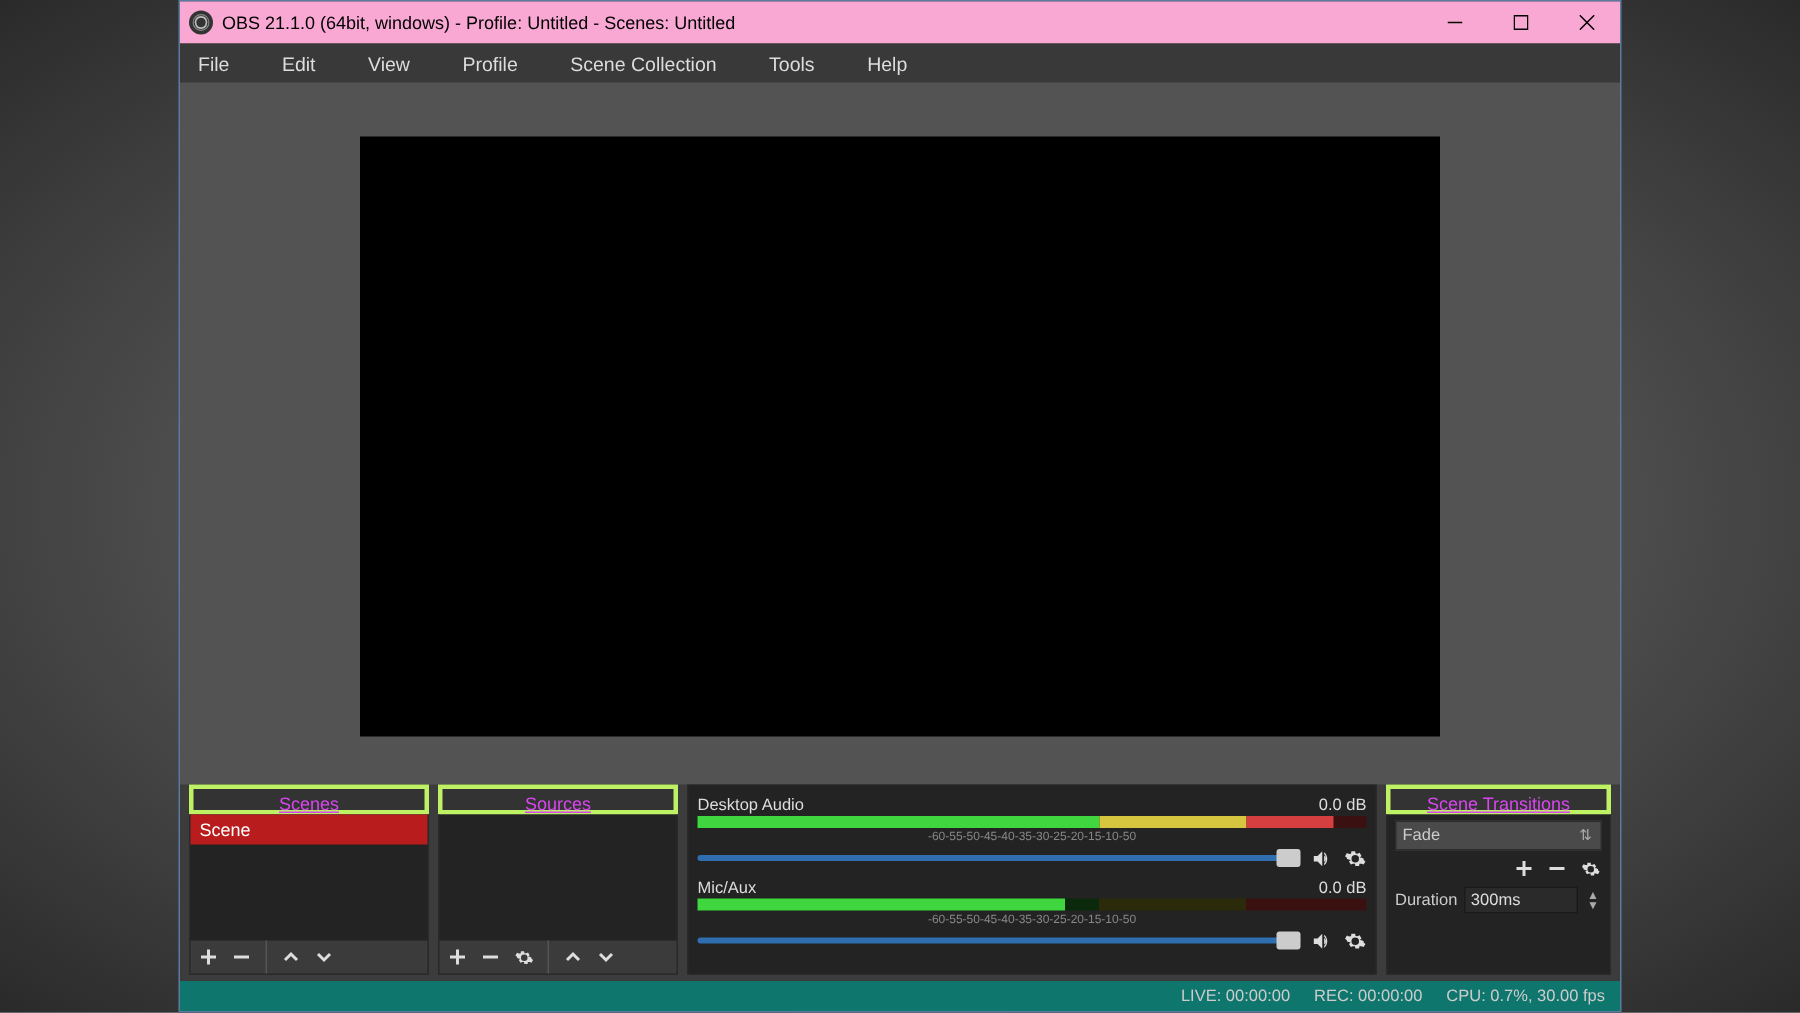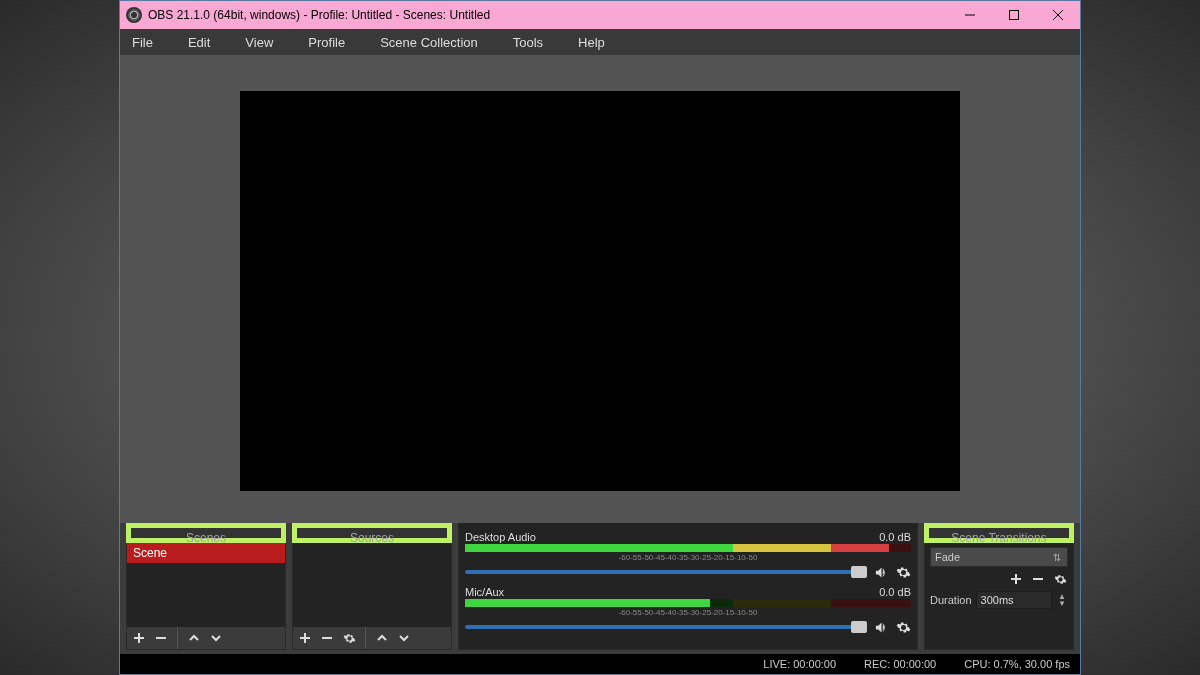--- a/index.html
+++ b/index.html
@@ -9,21 +9,21 @@
   .titlebar .ticon { width: 16px; height: 16px; margin-right: 6px; border-radius: 50%; background: #333; display: flex; align-items: center; justify-content: center; }
   .titlebar .ticon svg { width: 12px; height: 12px; }
   .titlebar .spacer { flex: 1; }
   .win-btn { width: 44px; height: 28px; display: flex; align-items: center; justify-content: center; color: #000; }
   .menubar { height: 26px; background: #393939; display: flex; align-items: center; padding: 0 4px; gap: 19px; color: #ddd; font-size: 13px; }
   .menubar .menu-item { padding: 3px 8px; }
   .preview-area { flex: 1; background: #535353; display: flex; align-items: center; justify-content: center; padding: 10px 10px 6px 10px; }
   .canvas { width: 720px; height: 400px; background: #000; }
   .panels { display: flex; padding: 0 6px 4px 6px; gap: 6px; }
   .panel-col { display: flex; flex-direction: column; }
-  .panel-header { height: 20px; background: #333; color: #a3a3a3; text-align: center; font-size: 12px; line-height: 20px; border: 5px solid #bef264; text-decoration: underline; }
+  .panel-header { height: 20px; background: #333; color: #d946ef; text-align: center; font-size: 12px; line-height: 20px; border: 3px solid #bef264; text-decoration: underline; }
   .panel-body { background: #232323; border: 1px solid #2a2a2a; border-top: none; flex: 1; position: relative; }
   
   .scenes { width: 160px; }
   .scene-item { background: #b91c1c; color: #fff; font-size: 12px; padding: 3px 6px; }
   .toolbar-bottom { position: absolute; left: 0; right: 0; bottom: 0; height: 22px; background: #3b3b3b; display: flex; align-items: center; padding: 0 4px; gap: 6px; color: #ddd; }
   .tbtn { width: 16px; height: 16px; display: flex; align-items: center; justify-content: center; }
   .sources { width: 160px; }
   
   .mixer { flex: 1; }
   .mixer-body { padding: 8px 6px; overflow: hidden; }
@@ -45,21 +45,21 @@
   .dropdown { display: flex; align-items: center; background: #4a4a4a; border: 1px solid #2d2d2d; height: 20px; padding: 0 4px; margin-bottom: 4px; }
   .dropdown .dd-arrow { margin-left: auto; width: 12px; text-align: center; color: #aaa; font-size: 10px; }
   .trans-tools { display: flex; justify-content: flex-end; gap: 6px; margin-bottom: 4px; color: #ddd; }
   .dur-row { display: flex; align-items: center; gap: 4px; }
   .dur-row .spin { flex: 1; height: 18px; background: #2a2a2a; border: 1px solid #1a1a1a; color: #ddd; font-size: 11px; padding: 0 4px; display: flex; align-items: center; }
   .spin-arrows { width: 12px; font-size: 8px; color: #aaa; line-height: 7px; text-align: center; }
   
   .controls { width: 142px; }
   .controls-body { padding: 3px 4px; display: flex; flex-direction: column; gap: 3px; }
   .cbtn { height: 20px; background: #4a4a4a; border: 1px solid #2d2d2d; color: #ddd; font-size: 11px; display: flex; align-items: center; justify-content: center; }
-  .statusbar { height: 20px; background: #000000; color: #ccc; font-size: 11px; display: flex; align-items: center; justify-content: flex-end; padding: 0 10px; gap: 28px; }
+  .statusbar { height: 20px; background: #0f766e; color: #ccc; font-size: 11px; display: flex; align-items: center; justify-content: flex-end; padding: 0 10px; gap: 16px; }
   .panel-body-fill { height: 118px; }
   .divider { width: 1px; background: #555; align-self: stretch; margin: 0 2px; }
 </style>
 </head>
 <body>
 
 <div class="app-window">
 
   <div class="titlebar">
     <span class="ticon">

